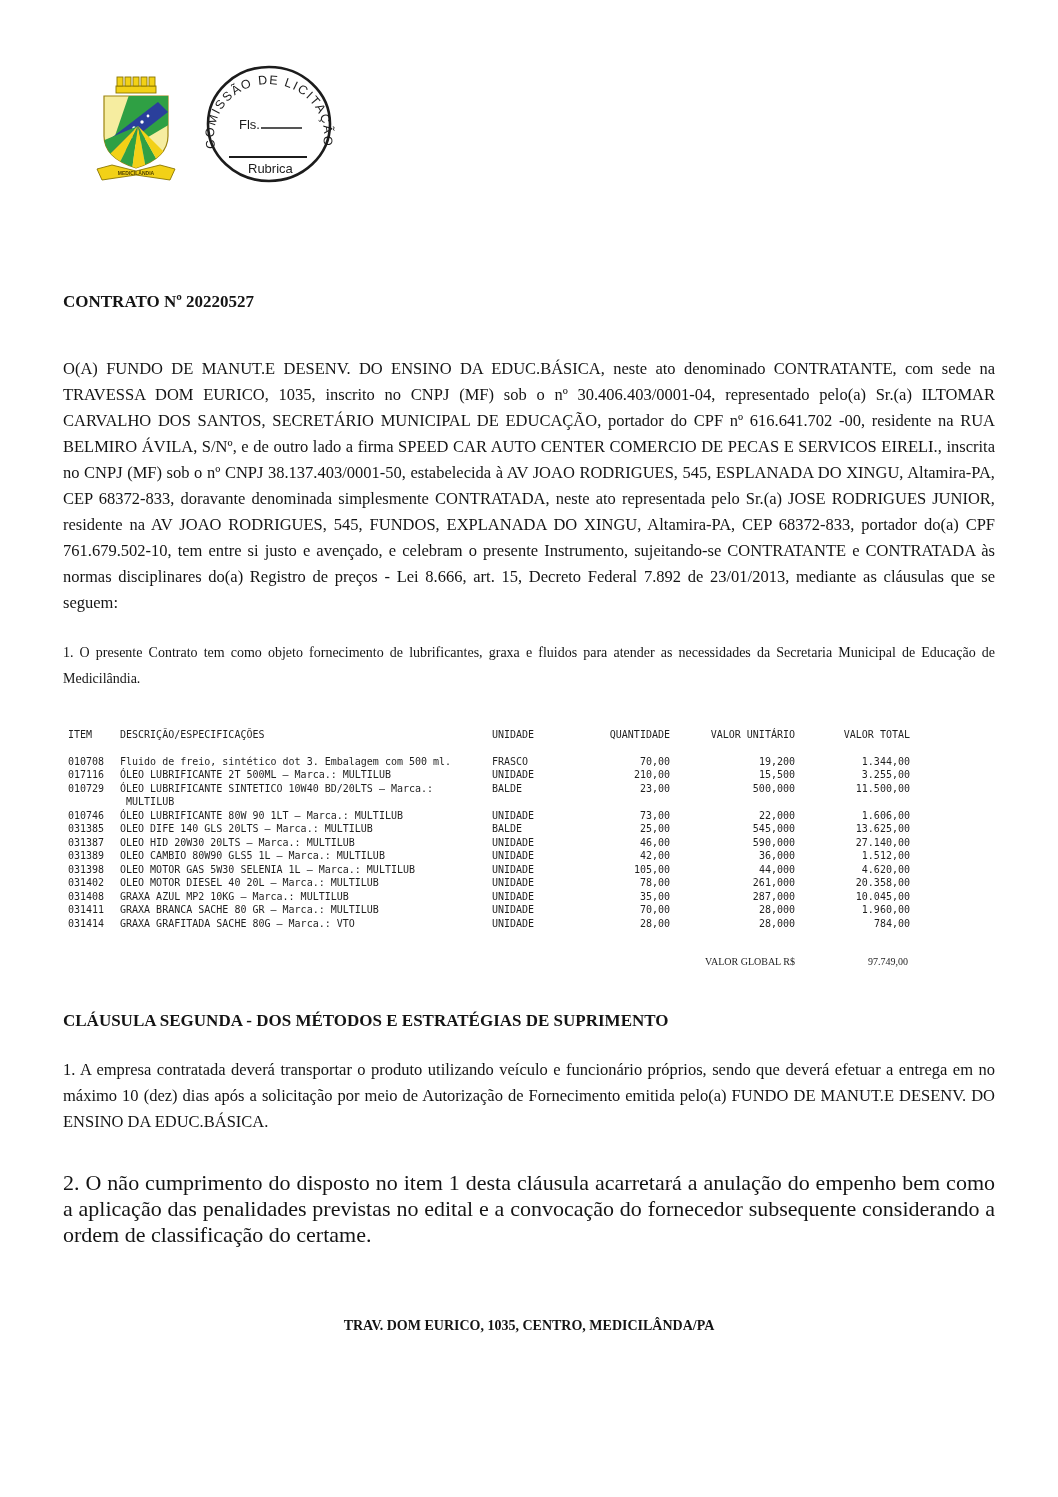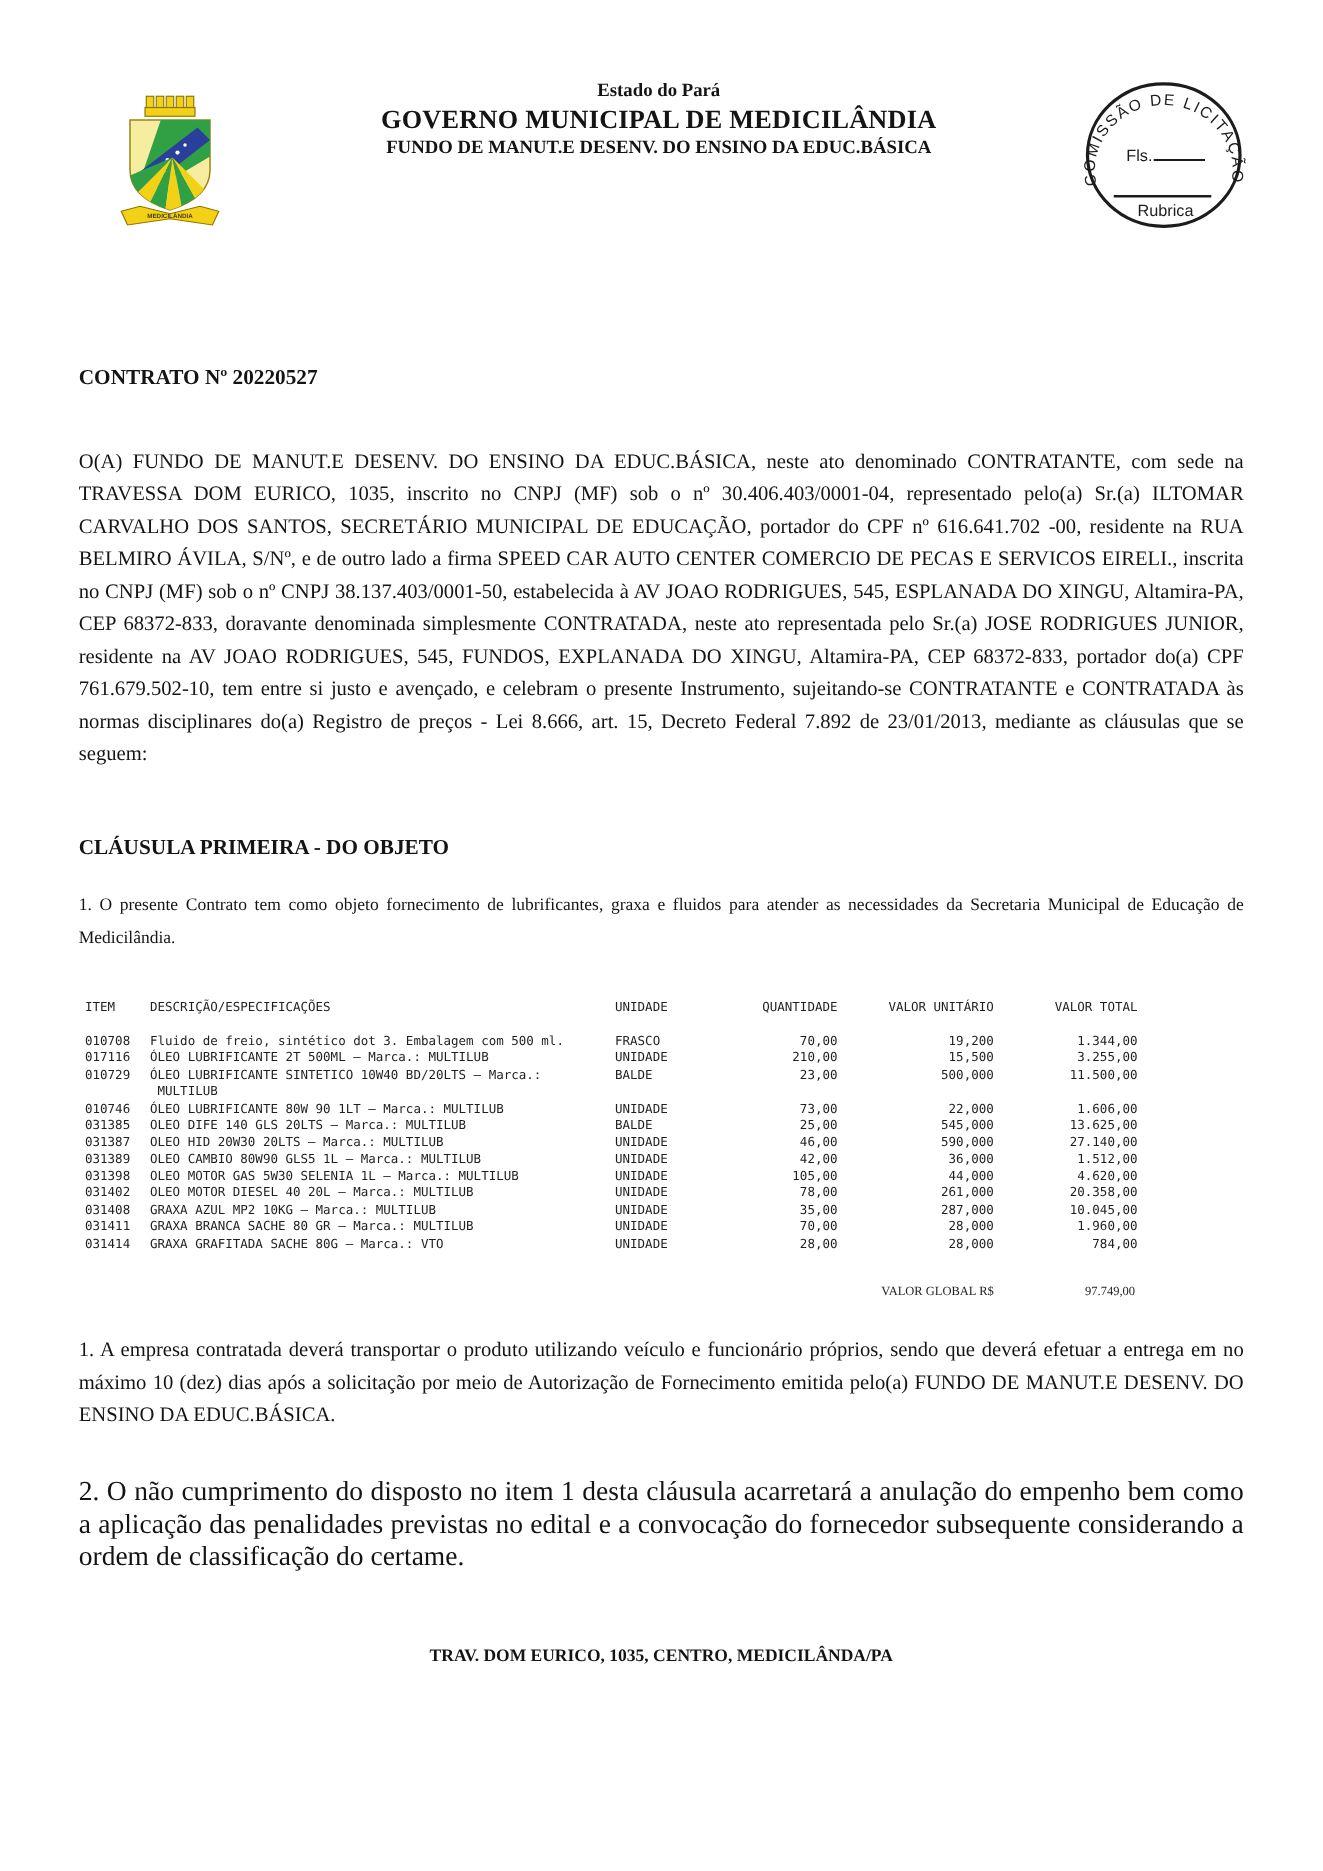--- a/index.html
+++ b/index.html
@@ -116,25 +116,20 @@
           <polygon points="52,64 46,108 60,107" fill="#f2d117"></polygon>
           <polygon points="52,64 60,107 72,100" fill="#2fa044"></polygon>
           <polygon points="52,64 72,100 80,92" fill="#f2d117"></polygon>
         </g>
 
         <path d="M 11,107 L 26,103 L 50,109 L 74,103 L 89,107 L 84,118 L 50,113 L 16,118 Z" fill="#f2d117" stroke="#8a7500" stroke-width="0.9"></path>
         <text x="50" y="112.5" font-size="5" font-weight="bold" text-anchor="middle" fill="#4d3f00">MEDICILÂNDIA</text>
       </svg>
     </div>
 
-    <div class="head-center">
-      <div class="head-state">Estado do Pará</div>
-      <div class="head-gov">GOVERNO MUNICIPAL DE MEDICILÂNDIA</div>
-      <div class="head-dept">FUNDO DE MANUT.E DESENV. DO ENSINO DA EDUC.BÁSICA</div>
-    </div>
 
     <div class="stamp-wrap">
       <svg width="134" height="124" viewBox="0 0 134 124">
         <defs>
           <path id="stamp-arc" d="M 14,88 A 55,52 0 1 1 120,88" fill="none"></path>
         </defs>
         <ellipse cx="67" cy="62" rx="61" ry="57" fill="none" stroke="#1c1c1c" stroke-width="2.6"></ellipse>
         <text font-size="12.5" letter-spacing="1.6" fill="#1c1c1c">
           <textPath href="#stamp-arc" startOffset="2">COMISSÃO DE LICITAÇÃO</textPath>
         </text>
@@ -145,21 +140,20 @@
       </svg>
     </div>
   </header>
 
   <main class="content">
 
     <div class="doc-title">CONTRATO Nº 20220527</div>
 
     <p class="intro-par">O(A) FUNDO DE MANUT.E DESENV. DO ENSINO DA EDUC.BÁSICA, neste ato denominado CONTRATANTE, com sede na TRAVESSA DOM EURICO, 1035, inscrito no CNPJ (MF) sob o nº 30.406.403/0001-04, representado pelo(a) Sr.(a) ILTOMAR CARVALHO DOS SANTOS, SECRETÁRIO MUNICIPAL DE EDUCAÇÃO, portador do CPF nº 616.641.702 -00, residente na RUA BELMIRO ÁVILA, S/Nº, e de outro lado a firma SPEED CAR AUTO CENTER COMERCIO DE PECAS E SERVICOS EIRELI., inscrita no CNPJ (MF) sob o nº CNPJ 38.137.403/0001-50, estabelecida à AV JOAO RODRIGUES, 545, ESPLANADA DO XINGU, Altamira-PA, CEP 68372-833, doravante denominada simplesmente CONTRATADA, neste ato representada pelo Sr.(a) JOSE RODRIGUES JUNIOR, residente na AV JOAO RODRIGUES, 545, FUNDOS, EXPLANADA DO XINGU, Altamira-PA, CEP 68372-833, portador do(a) CPF 761.679.502-10, tem entre si justo e avençado, e celebram o presente Instrumento, sujeitando-se CONTRATANTE e CONTRATADA às normas disciplinares do(a) Registro de preços - Lei 8.666, art. 15, Decreto Federal 7.892 de 23/01/2013, mediante as cláusulas que se seguem:</p>
 
-    <div class="clause-head clause-1-head">CLÁUSULA PRIMEIRA - DO OBJETO</div>
     <p class="clause-1-par">1. O presente Contrato tem como objeto fornecimento de lubrificantes, graxa e fluidos para atender as necessidades da Secretaria Municipal de Educação de Medicilândia.</p>
 
     <div class="items-table">
       <div class="thead-row">
         <div class="tcell c-item">ITEM</div>
         <div class="tcell c-desc">DESCRIÇÃO/ESPECIFICAÇÕES</div>
         <div class="tcell c-unid">UNIDADE</div>
         <div class="tcell c-qty">QUANTIDADE</div>
         <div class="tcell c-unit">VALOR UNITÁRIO</div>
         <div class="tcell c-total">VALOR TOTAL</div>
@@ -286,20 +280,21 @@
             <div class="tcell c-unit">28,000</div>
             <div class="tcell c-total">784,00</div>
           </div>
         </div>
       <div class="total-row">
         <div class="total-label">VALOR GLOBAL R$</div>
         <div class="total-value">97.749,00</div>
       </div>
     </div>
 
+    <div class="clause-head clause-2-head">CLÁUSULA SEGUNDA - DOS MÉTODOS E ESTRATÉGIAS DE SUPRIMENTO</div>
     <p class="clause-2-par1">1. A empresa contratada deverá transportar o produto utilizando veículo e funcionário próprios, sendo que deverá efetuar a entrega em no máximo 10 (dez) dias após a solicitação por meio de Autorização de Fornecimento emitida pelo(a) FUNDO DE MANUT.E DESENV. DO ENSINO DA EDUC.BÁSICA.</p>
     <p class="clause-2-par2">2. O não cumprimento do disposto no item 1 desta cláusula acarretará a anulação do empenho bem como a aplicação das penalidades previstas no edital e a convocação do fornecedor subsequente considerando a ordem de classificação do certame.</p>
 
   </main>
 
   <footer class="doc-footer">TRAV. DOM EURICO, 1035, CENTRO, MEDICILÂNDA/PA</footer>
 
 </div>
 
 </body></html>

